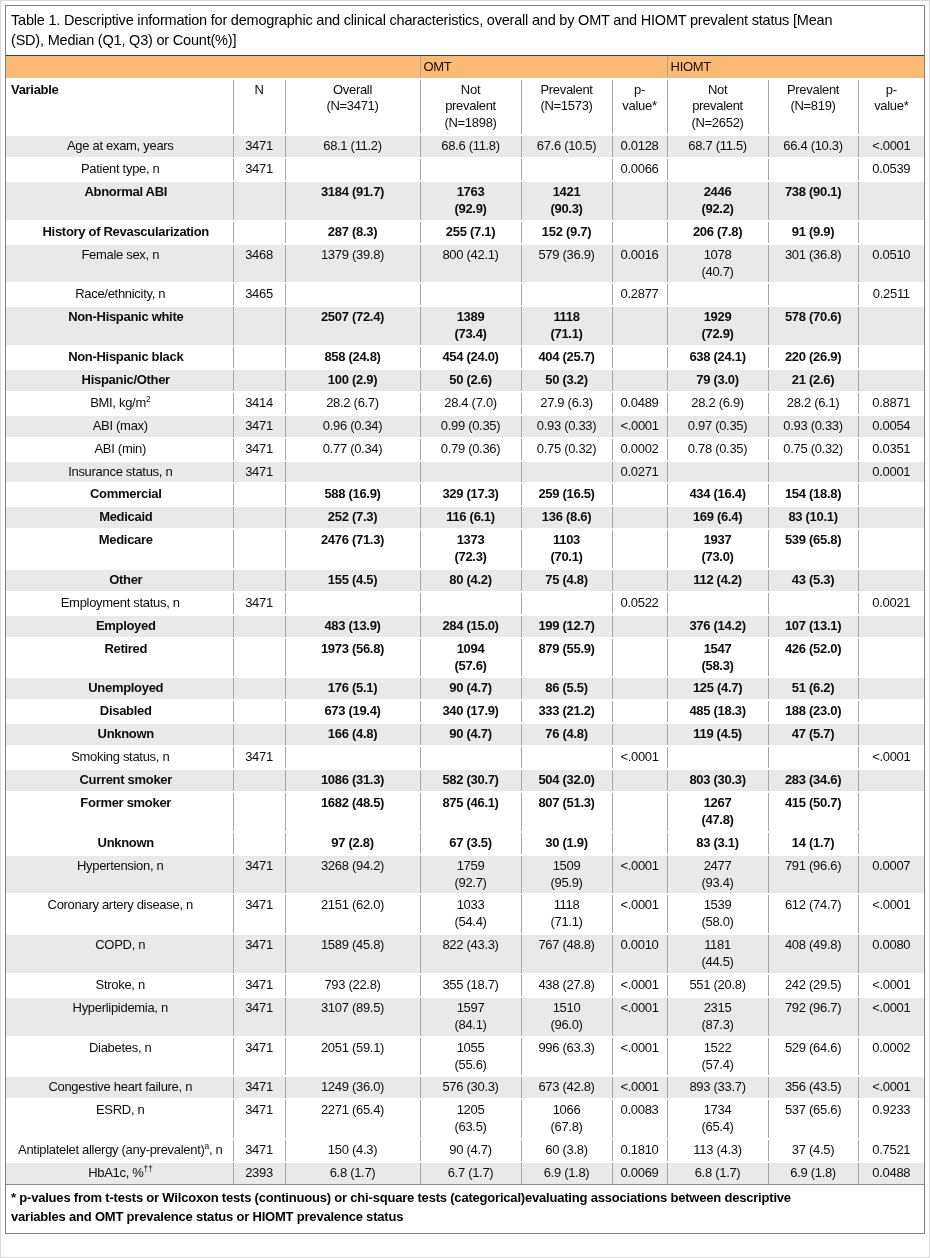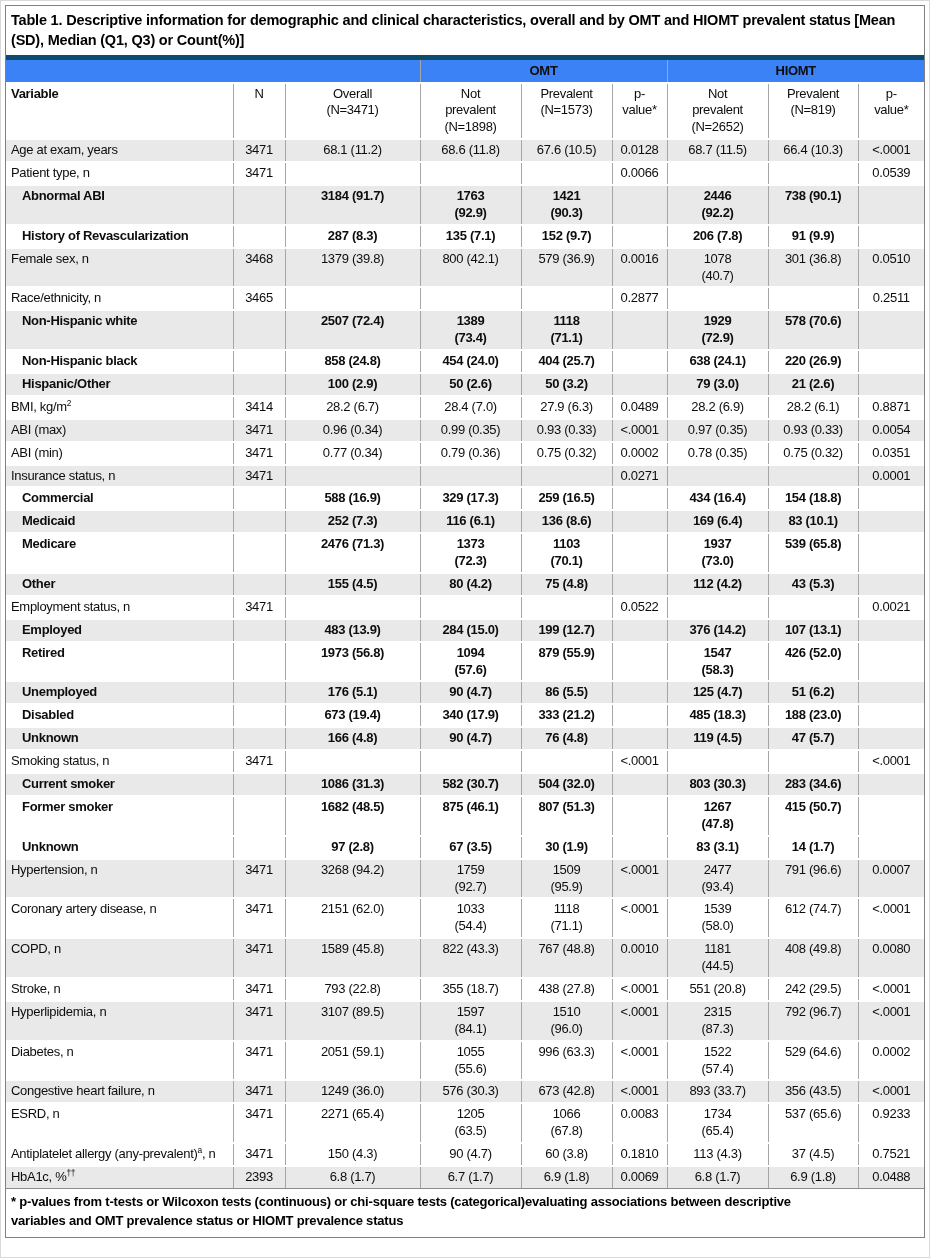--- a/index.html
+++ b/index.html
@@ -3,49 +3,49 @@
 <meta charset="utf-8">
 <style>
   html, body { margin: 0; padding: 0; background: #ffffff; }
   body { font-family: "Liberation Sans", sans-serif; color: #111; }
   .page {
     width: 930px; min-height: 1258px; box-sizing: border-box;
     background: #ffffff; border: 1px solid #d9d9d9; padding: 4px;
   }
   .frame { border: 1px solid #808080; background: #fff; }
   .title {
-    font-weight: bold; font-size: 14.5px; line-height: 1.38;
+    font-weight: normal; font-size: 14.5px; line-height: 1.38;
     letter-spacing: -0.2px; padding: 4px 5px 5px 5px;
-    border-bottom: 5px solid #0c4a6e; white-space: pre-line; color: #000;
+    border-bottom: 1px solid #0c4a6e; white-space: pre-line; color: #000;
   }
   table { border-collapse: collapse; table-layout: fixed; width: 100%; font-size: 13px; }
   col.c-var  { width: 227px; }
   col.c-n    { width: 52px;  }
   col.c-ovr  { width: 135px; }
   col.c-np1  { width: 101px; }
   col.c-p1   { width: 91px;  }
   col.c-pv1  { width: 55px;  }
   col.c-np2  { width: 101px; }
   col.c-p2   { width: 90px;  }
   col.c-pv2  { width: 66px;  }
   th, td {
     border-left: 1px solid #a6a6a6; border-top: 2px solid #ffffff;
     vertical-align: top; padding: 2px 3px; line-height: 1.3;
     letter-spacing: -0.3px; font-weight: normal; color: #0d0d0d;
     overflow: hidden;
   }
   th:first-child, td:first-child { border-left: none; }
   thead tr.band-row > * { border-top: none; }
-  .band { background: #3b82f6; text-align: center; line-height: 1.35; font-weight: bold; }
+  .band { background: #fdba74; line-height: 1.35; }
   th.colhead { background: #ffffff; text-align: center; white-space: pre-line; }
   th.colhead.var { text-align: left; font-weight: bold; padding-left: 5px; }
   tbody tr.shaded td { background: #e9e9e9; }
   tbody tr.plain td { background: #ffffff; }
   tbody tr.sub td { font-weight: bold; }
-  td.lbl { text-align: left; padding-left: 5px; }
+  td.lbl { text-align: center; padding-left: 5px; }
   td.lbl.indent { padding-left: 16px; }
   td.ncell, td.val { text-align: center; white-space: pre-line; }
   sup { font-size: 0.65em; vertical-align: super; line-height: 0; }
   .footnotes {
     border-top: 1px solid #8c8c8c; padding: 3px 5px 6px 5px;
     font-weight: bold; font-size: 13px; line-height: 1.5;
     letter-spacing: -0.2px; white-space: pre-line; color: #000;
   }
   .footnotes .fn-line { margin: 0; }
 </style>
@@ -131,21 +131,21 @@
             <td class="val"></td>
             <td class="val">2446
 (92.2)</td>
             <td class="val">738 (90.1)</td>
             <td class="val"></td>
           </tr>
           <tr class="plain sub">
             <td class="lbl indent">History of Revascularization</td>
             <td class="ncell"></td>
             <td class="val">287 (8.3)</td>
-            <td class="val">135 (7.1)</td>
+            <td class="val">255 (7.1)</td>
             <td class="val">152 (9.7)</td>
             <td class="val"></td>
             <td class="val">206 (7.8)</td>
             <td class="val">91 (9.9)</td>
             <td class="val"></td>
           </tr>
           <tr class="shaded">
             <td class="lbl">Female sex, n</td>
             <td class="ncell">3468</td>
             <td class="val">1379 (39.8)</td>

